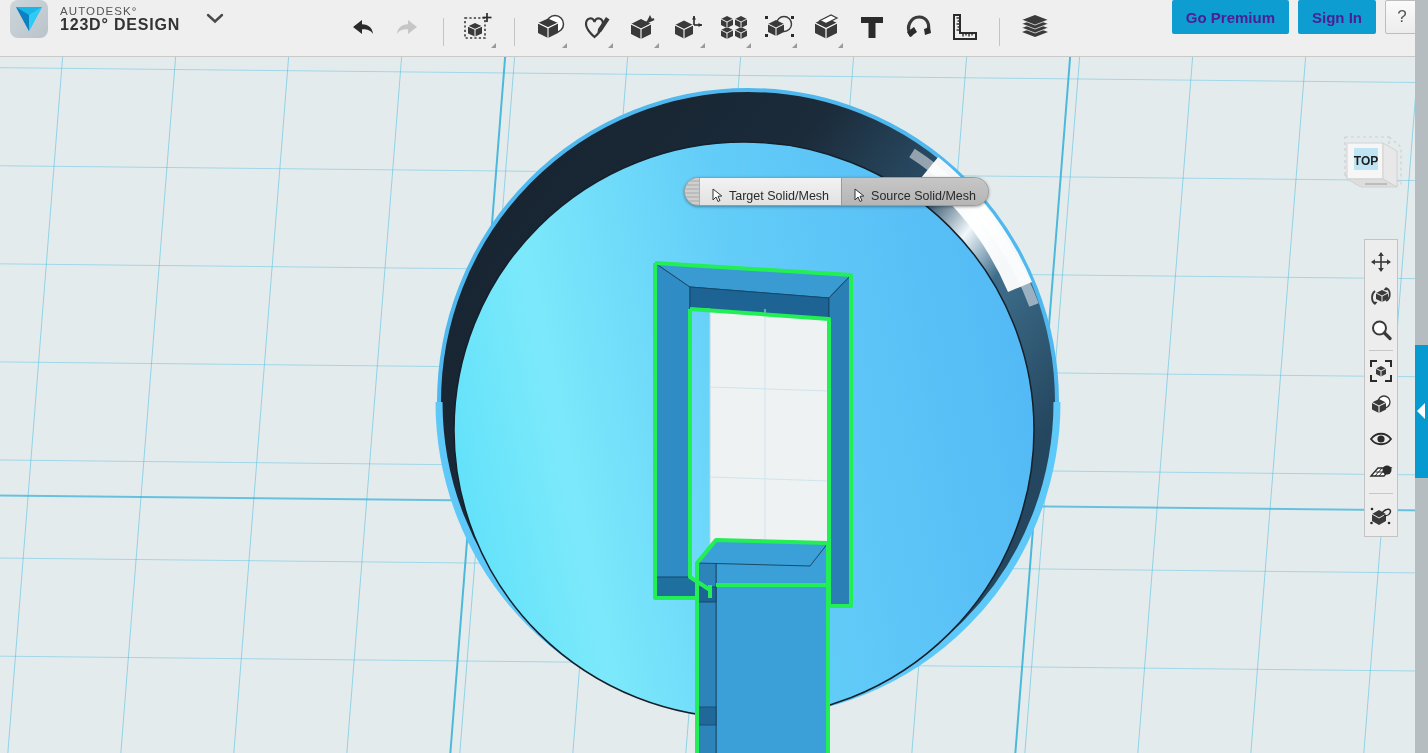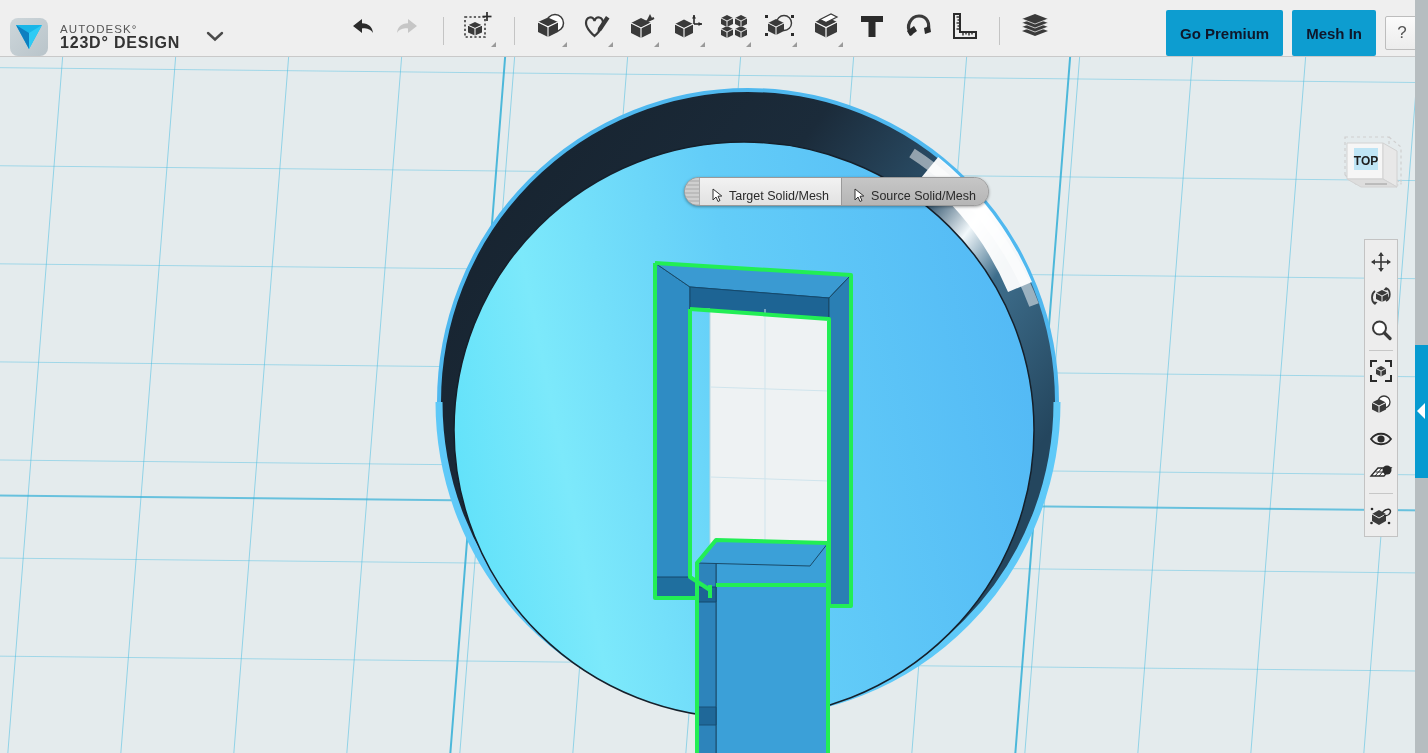--- a/index.html
+++ b/index.html
@@ -8,21 +8,21 @@
     font-family:"Liberation Sans", sans-serif;
     background:#e8edef;
   }
   #app { position:relative; width:1428px; height:753px; }
 
   
   #header {
     position:absolute; top:0; left:0; width:1428px; height:57px;
     background:#efefef;
     border-bottom:1px solid #c9c9c9;
-    display:flex; align-items:flex-end;
+    display:flex; align-items:flex-start;
   }
   #brand { display:flex; align-items:center; padding-left:10px; }
   #brand-logo {
     width:38px; height:38px; border-radius:8px;
     background:linear-gradient(135deg,#cdd6da 0%,#b9c4ca 100%);
     position:relative; flex:none;
   }
   #brand-logo svg { position:absolute; left:5px; top:6px; }
   #brand-text { margin-left:12px; line-height:1.05; }
   #brand-text .l1 {
@@ -42,24 +42,24 @@
     position:absolute; right:6px; bottom:2px;
     width:0; height:0; border-left:5px solid transparent;
     border-bottom:5px solid #9a9a9a;
   }
   .tb-sep { width:1px; height:28px; background:#c4c4c4; margin:18px 12px 0 12px; }
 
   #header-right {
     margin-left:auto; display:flex; align-items:center; padding-right:9px; gap:9px;
   }
   .hbtn {
-    background:#0d9dd0; color:#0f172a; border:none;
+    background:#0d9dd0; color:#4c1d95; border:none;
     font-size:15px; font-weight:bold; font-family:"Liberation Sans", sans-serif;
     padding:8px 14px; border-radius:2px; cursor:pointer; line-height:1;
-    height:46px;
+    height:34px;
   }
   #help-btn {
     width:34px; height:34px; border:1px solid #bdbdbd; border-radius:2px;
     background:linear-gradient(#fbfbfb,#ececec);
     font-size:17px; color:#555; cursor:pointer; font-family:"Liberation Sans", sans-serif;
   }
 
   
   #viewport {
     position:absolute; top:57px; left:0; width:1428px; height:696px;
@@ -334,21 +334,21 @@
             <path d="M3 7 L16 12 L29 7"></path>
               <path d="M3 11 L16 16 L29 11"></path>
             <path d="M3 15 L16 20 L29 15"></path>
           </g>
         </svg>
       </div>
     </div>
 
     <div id="header-right">
       <button class="hbtn">Go Premium</button>
-      <button class="hbtn">Mesh In</button>
+      <button class="hbtn">Sign In</button>
       <button id="help-btn">?</button>
     </div>
   </div>
 
   <div id="viewport">
 
     <div id="grid"></div>
     <div id="grid-strong"></div>
 
     <svg id="model" viewBox="0 0 1428 696">

